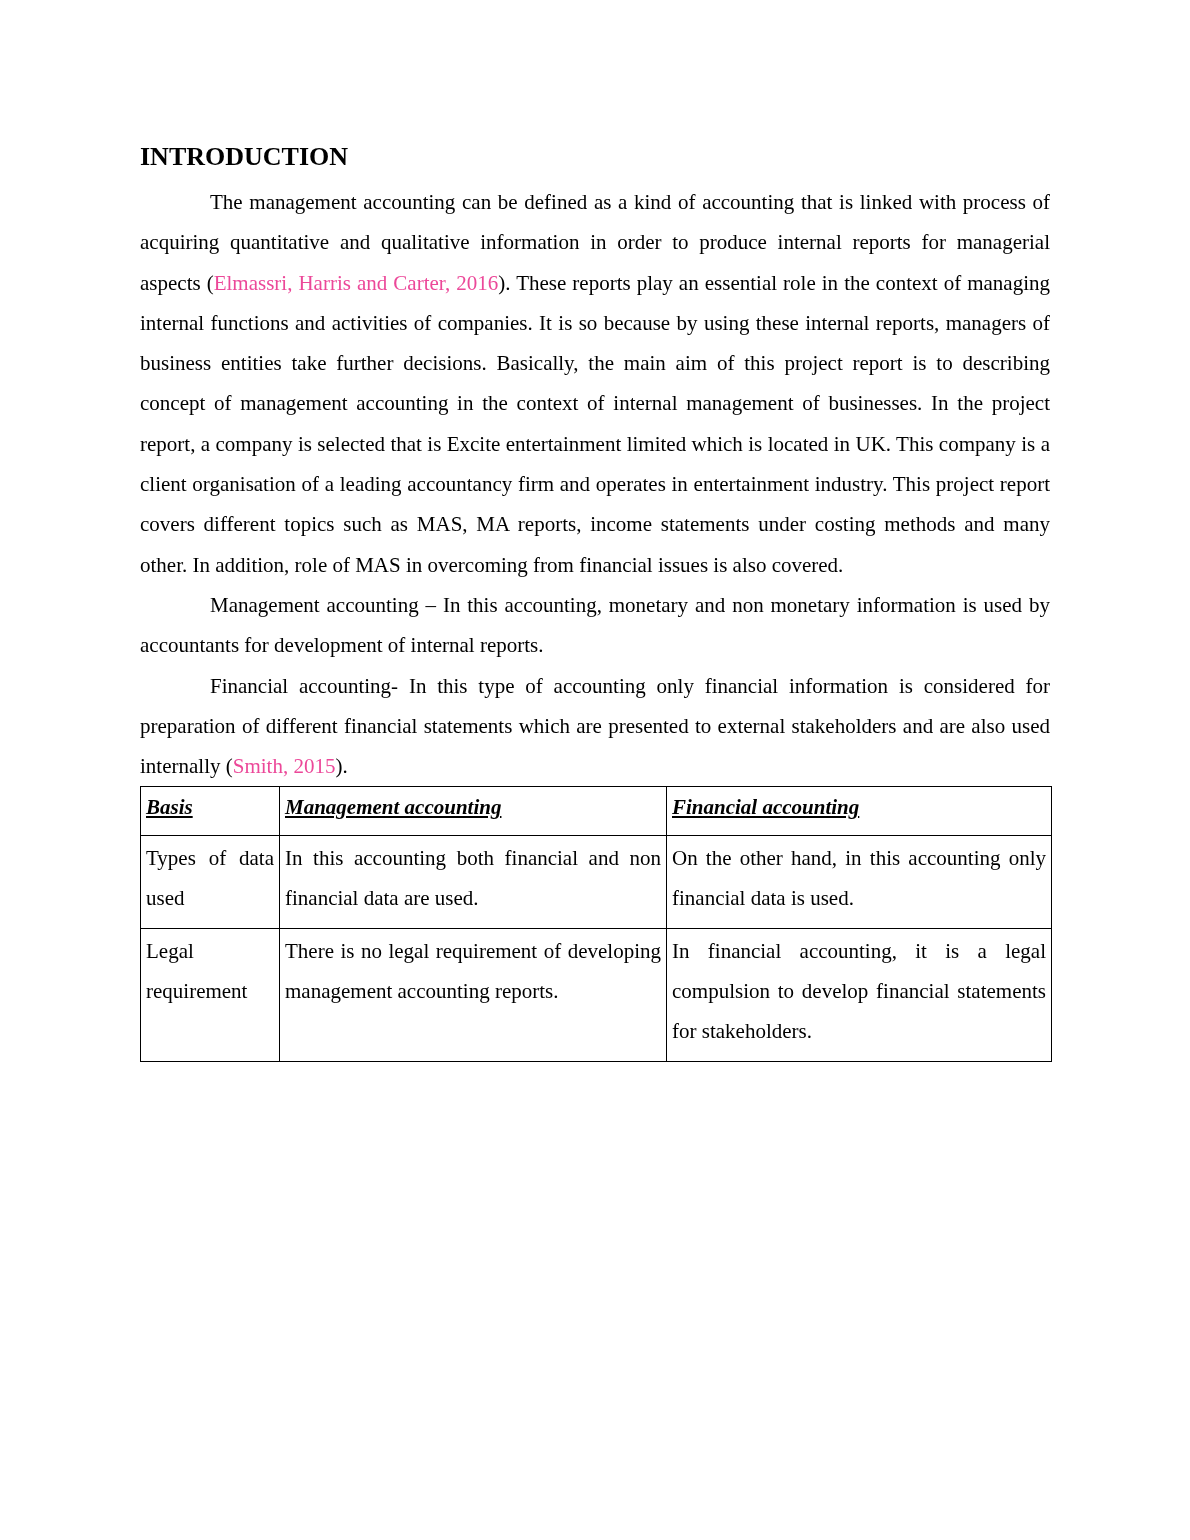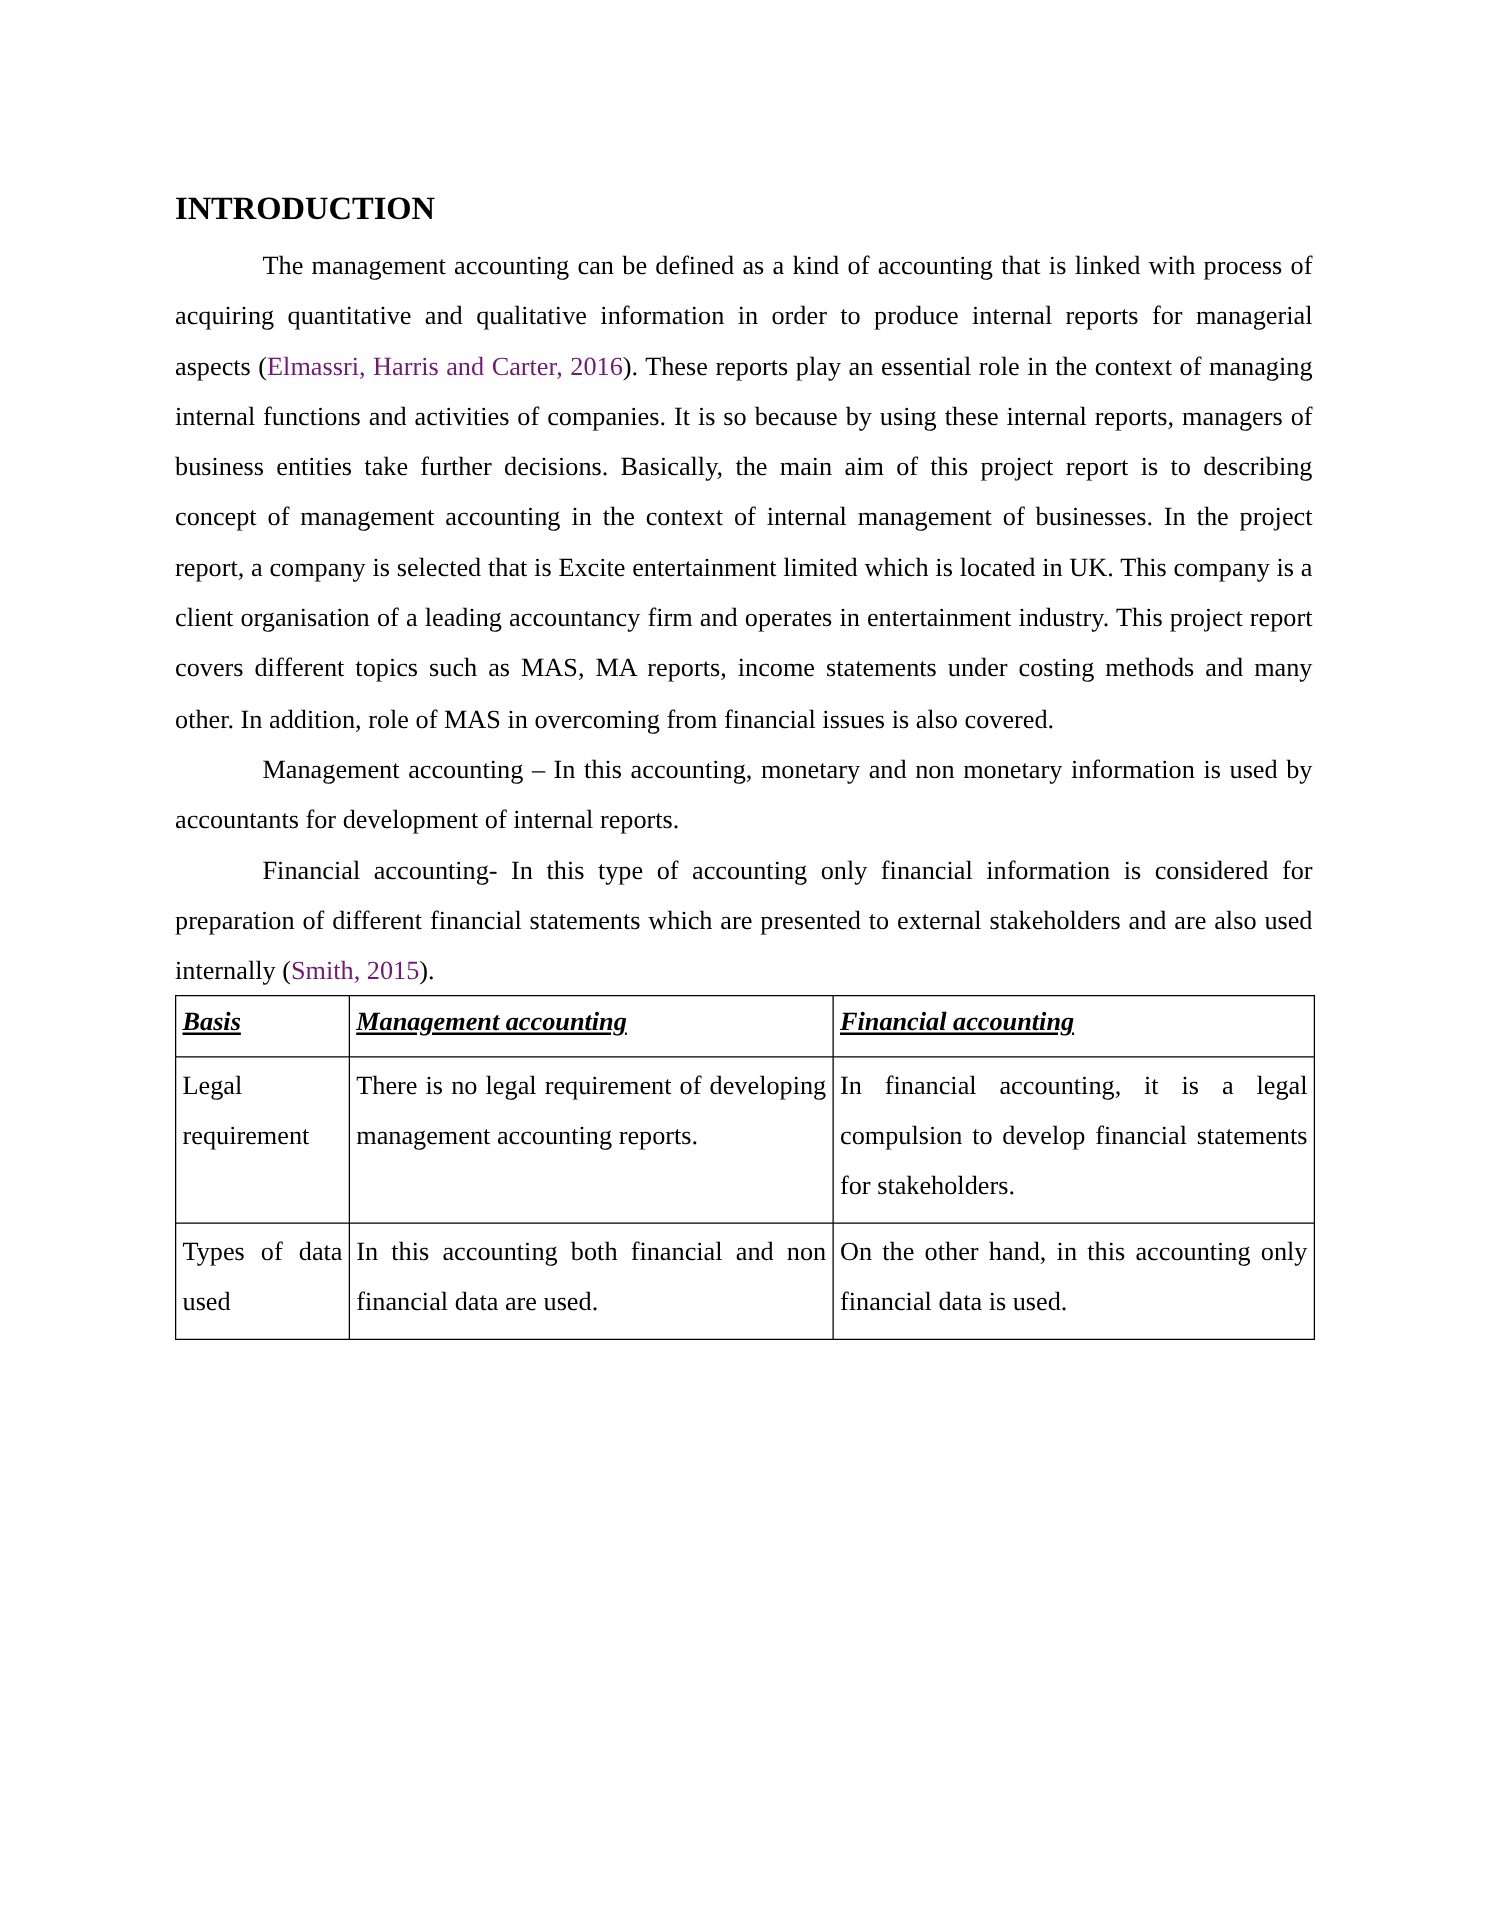--- a/index.html
+++ b/index.html
@@ -11,37 +11,37 @@
       width: 1190px;
       height: 1540px;
       position: relative;
       font-family: "Liberation Serif", "DejaVu Serif", serif;
       color: #000000;
       overflow: hidden;
     }
     .page {
       position: absolute;
       left: 140px;
-      top: 150px;
+      top: 140px;
       width: 910px;
     }
     .h1 {
       font-weight: bold;
       font-size: 26px;
       line-height: 34px;
       margin: 0 0 8px 0;
     }
     .para {
       font-size: 21px;
       line-height: 40.3px;
       text-align: justify;
       margin: 0;
     }
     .indent { text-indent: 70px; }
-    .cite { color: #701a75; }
+    .cite { color: #ec4899; }
     .h1.task { margin-top: 18px; margin-bottom: 6px; }
     .section {
       font-size: 21px;
       line-height: 40px;
       text-decoration: underline;
       margin: 0;
     }
     .subhead {
       font-size: 21px;
       line-height: 40px;
@@ -104,25 +104,25 @@
     </colgroup>
     <thead>
       <tr>
         <th>Basis</th>
         <th>Management accounting</th>
         <th>Financial accounting</th>
       </tr>
     </thead>
     <tbody>
       <tr>
+        <td>Types of data used</td>
+        <td>In this accounting both financial and non financial data are used.</td>
+        <td>On the other hand, in this accounting only financial data is used.</td>
+      </tr>
+      <tr>
         <td>Legal requirement</td>
         <td>There is no legal requirement of developing management accounting reports.</td>
         <td>In financial accounting, it is a legal compulsion to develop financial statements for stakeholders.</td>
-      </tr>
-      <tr>
-        <td>Types of data used</td>
-        <td>In this accounting both financial and non financial data are used.</td>
-        <td>On the other hand, in this accounting only financial data is used.</td>
       </tr>
     </tbody>
   </table>
 
 </div>
 
 </body></html>

